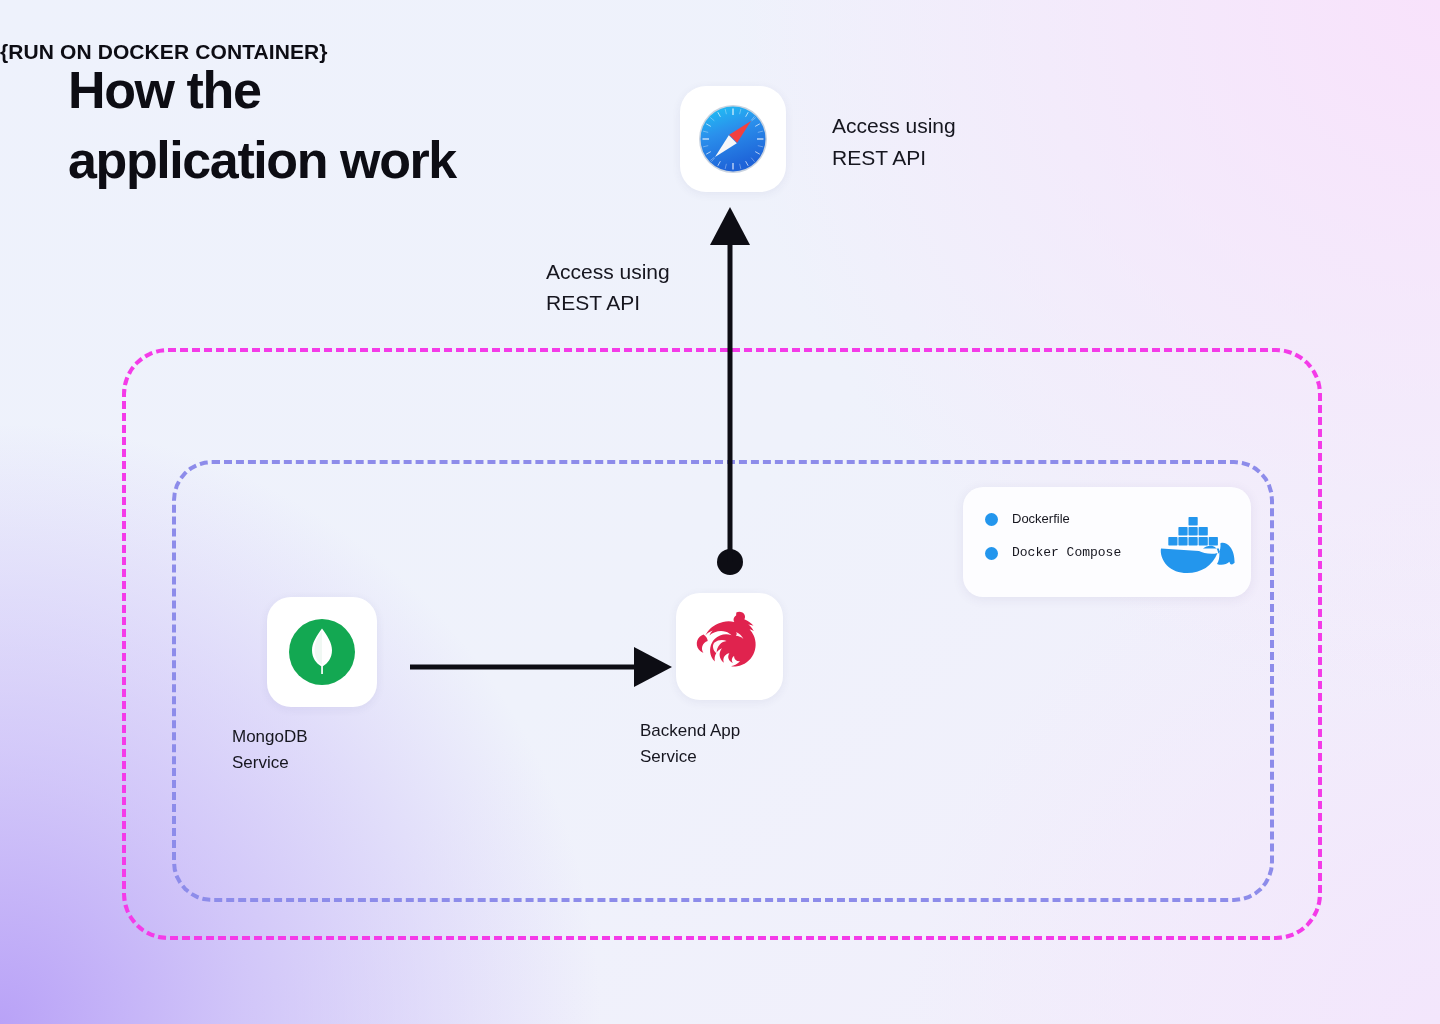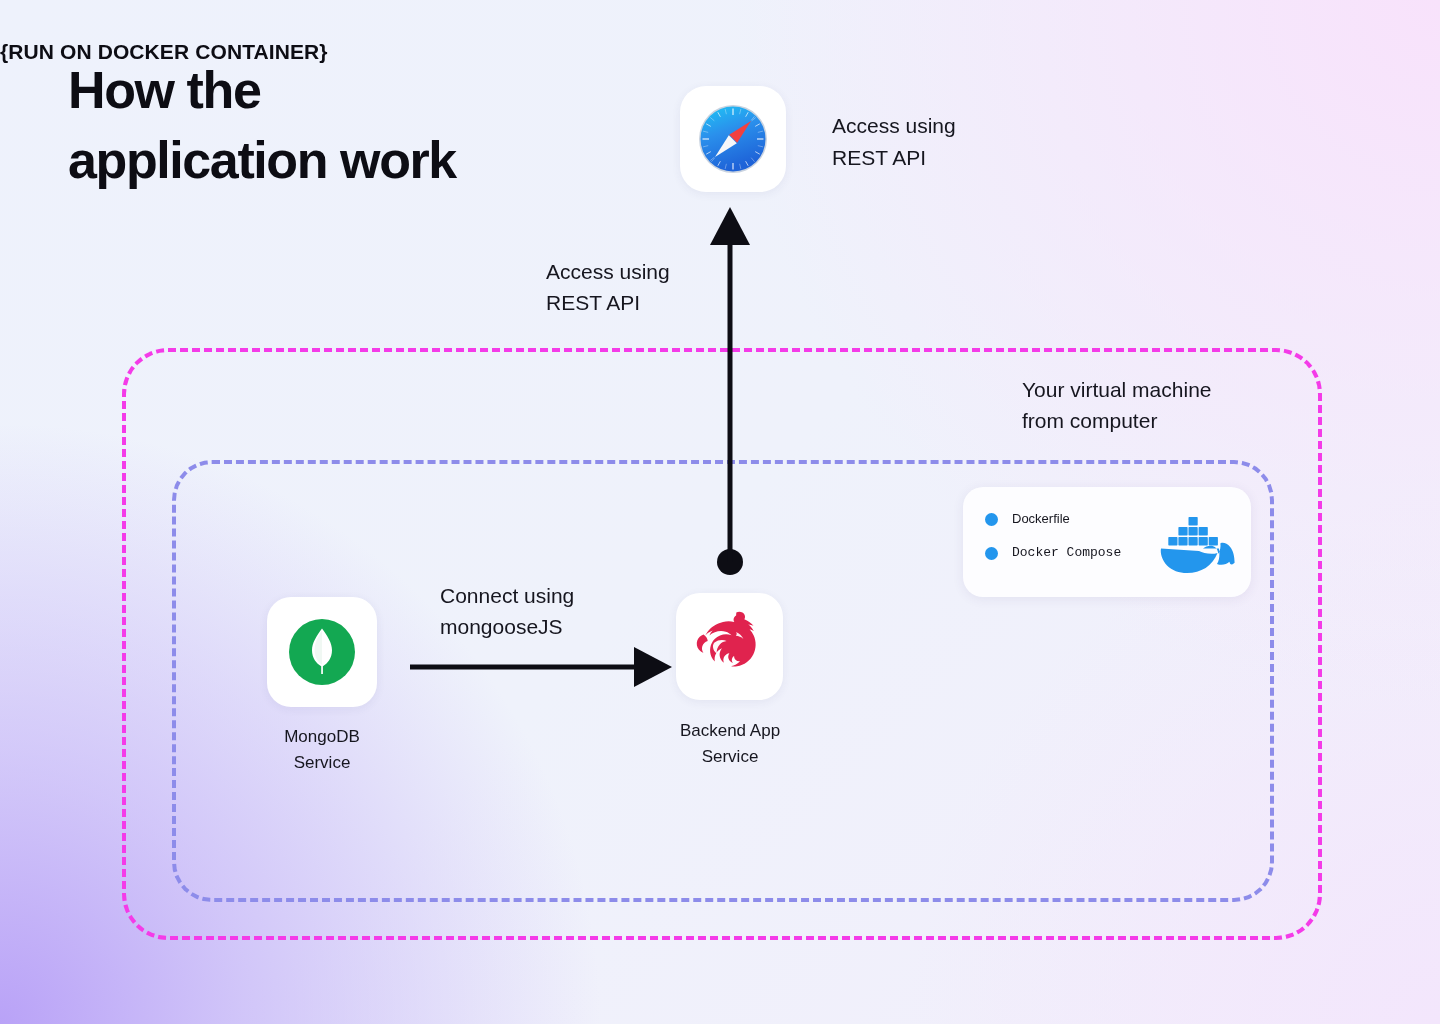--- a/index.html
+++ b/index.html
@@ -52,21 +52,21 @@
   
   .tile {
     position:absolute;
     background:#fff;
     border-radius:24px;
     box-shadow:0 2px 10px rgba(60,50,110,0.07);
     display:flex; align-items:center; justify-content:center;
   }
   .tile svg { display:block; }
   .tile-caption {
-    position:absolute; text-align:center;
+    position:absolute; text-align:left;
     font-size:17px; line-height:1.55; color:#16161f;
     white-space:pre-line;
   }
 
   #safari-tile { left:680px; top:86px; width:106px; height:106px; border-radius:26px; }
   #safari-caption-wrap {
     position:absolute; left:832px; top:110px;
     font-size:21px; line-height:1.5; color:#16161f; white-space:pre-line;
   }
 
@@ -109,22 +109,20 @@
 <body>
 
 <div id="stage">
 
   <div id="title">How the
 application work</div>
 
   <div class="dashed-box" id="vm-box"></div>
   <div class="dashed-box" id="docker-box"></div>
 
-  <div class="box-label" id="vm-label">Your virtual machine
-from computer</div>
 
   <div id="docker-run-label">{RUN ON DOCKER CONTAINER}</div>
 
   <svg id="arrow-layer" width="1440" height="1024" viewBox="0 0 1440 1024">
     <defs>
       <marker id="ah" markerWidth="11" markerHeight="11" refX="1.4" refY="4" orient="auto" markerUnits="strokeWidth">
         <path d="M0,0 L0,8 L7.6,4 z" fill="#0d0d14"></path>
       </marker>
     </defs>
 
@@ -134,22 +132,20 @@
     </g>
 
     <g>
       <line x1="410" y1="667" x2="641" y2="667" stroke="#0d0d14" stroke-width="5" marker-end="url(#ah)"></line>
     </g>
   </svg>
 
   <div class="arrow-label" id="rest-arrow-label">Access using
 REST API</div>
 
-  <div class="arrow-label" id="mongoose-arrow-label">Connect using
-mongooseJS</div>
 
   <div class="tile" id="safari-tile">
     <svg width="72" height="72" viewBox="0 0 72 72">
       <defs>
         <linearGradient id="safG" x1="0" y1="0" x2="0.35" y2="1">
           <stop offset="0%" stop-color="#1ec6f5"></stop>
           <stop offset="45%" stop-color="#2a90ec"></stop>
           <stop offset="100%" stop-color="#1e63d8"></stop>
         </linearGradient>
       </defs>

